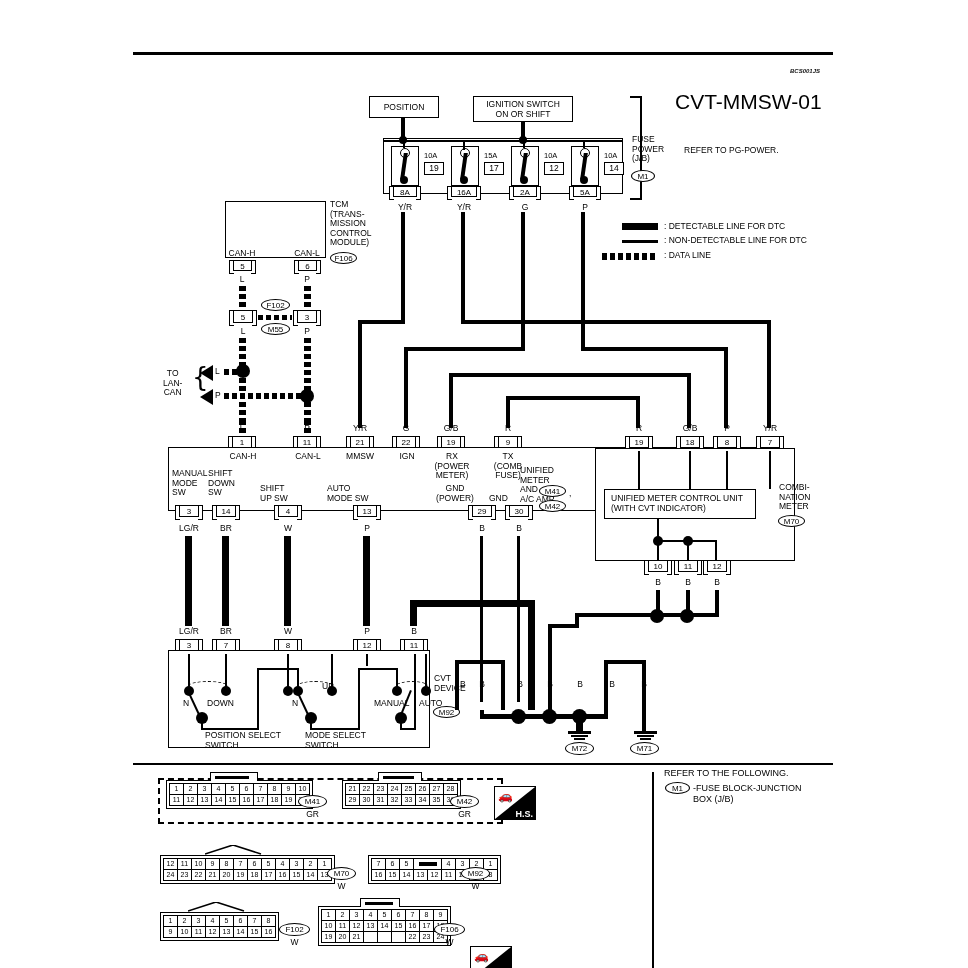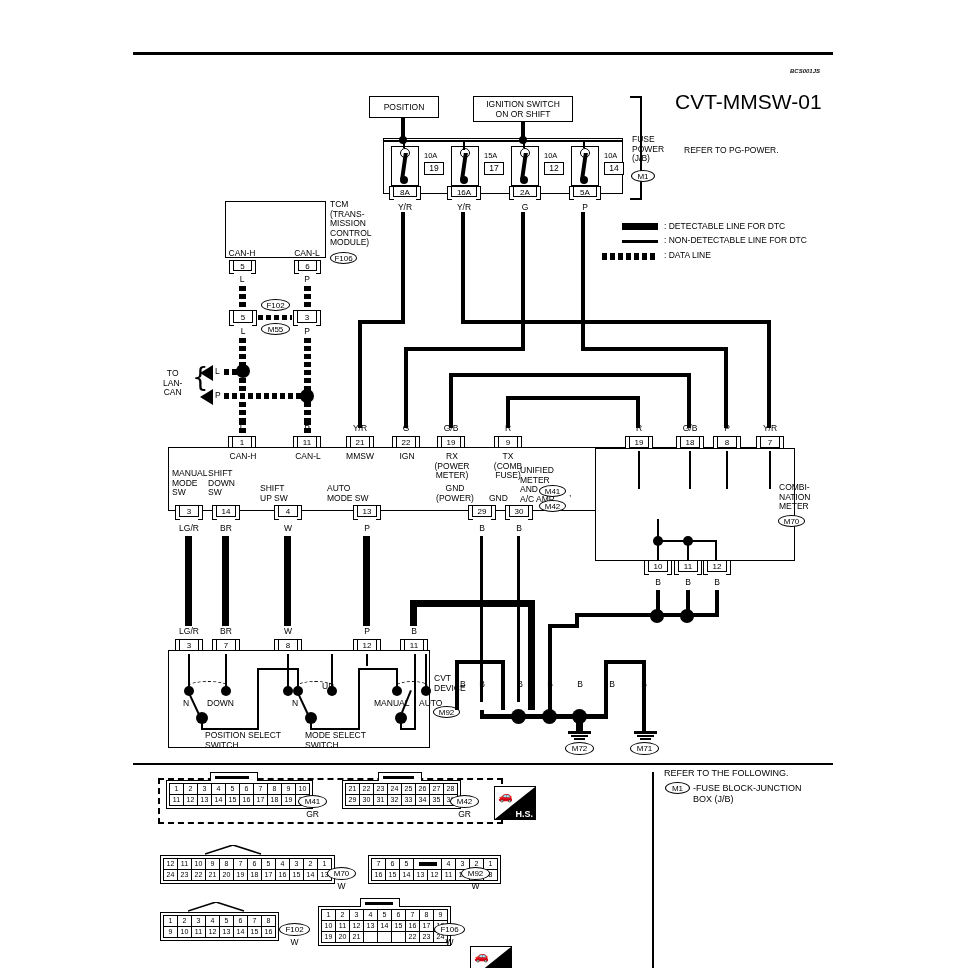--- a/index.html
+++ b/index.html
@@ -386,20 +386,24 @@
       <div class="t-r"></div>
       <div class="t-in" style="line-height:12px;">8</div>
   </div>
   <div class="term" style="left:756px;top:436px;width:28px;height:15px;">
     <div class="t-l"></div>
       <div class="t-r"></div>
       <div class="t-in" style="line-height:12px;">7</div>
   </div>
 
   <div class="abs box" style="left:595px;top:448px;width:200px;height:113px;border-width:1.2px;"></div>
+  <div class="abs box" style="left:604px;top:489px;width:152px;height:30px;border-width:1.2px;">
+    <div class="lbl" style="margin:4px 0 0 6px;">UNIFIED METER CONTROL UNIT
+(WITH CVT INDICATOR)</div>
+  </div>
   <div class="abs lbl" style="left:779px;top:483px;">COMBI-
 NATION
 METER</div>
   <div class="abs oval" style="left:778px;top:515px;width:27px;height:12px;line-height:11px;">M70</div>
 
   <div class="abs w" style="left:638px;top:451px;width:2px;height:38px;"></div>
   <div class="abs w" style="left:689px;top:451px;width:2px;height:38px;"></div>
   <div class="abs w" style="left:726px;top:451px;width:2px;height:38px;"></div>
   <div class="abs w" style="left:769px;top:451px;width:2px;height:38px;"></div>
   <div class="abs w" style="left:657px;top:519px;width:2px;height:22px;"></div>

